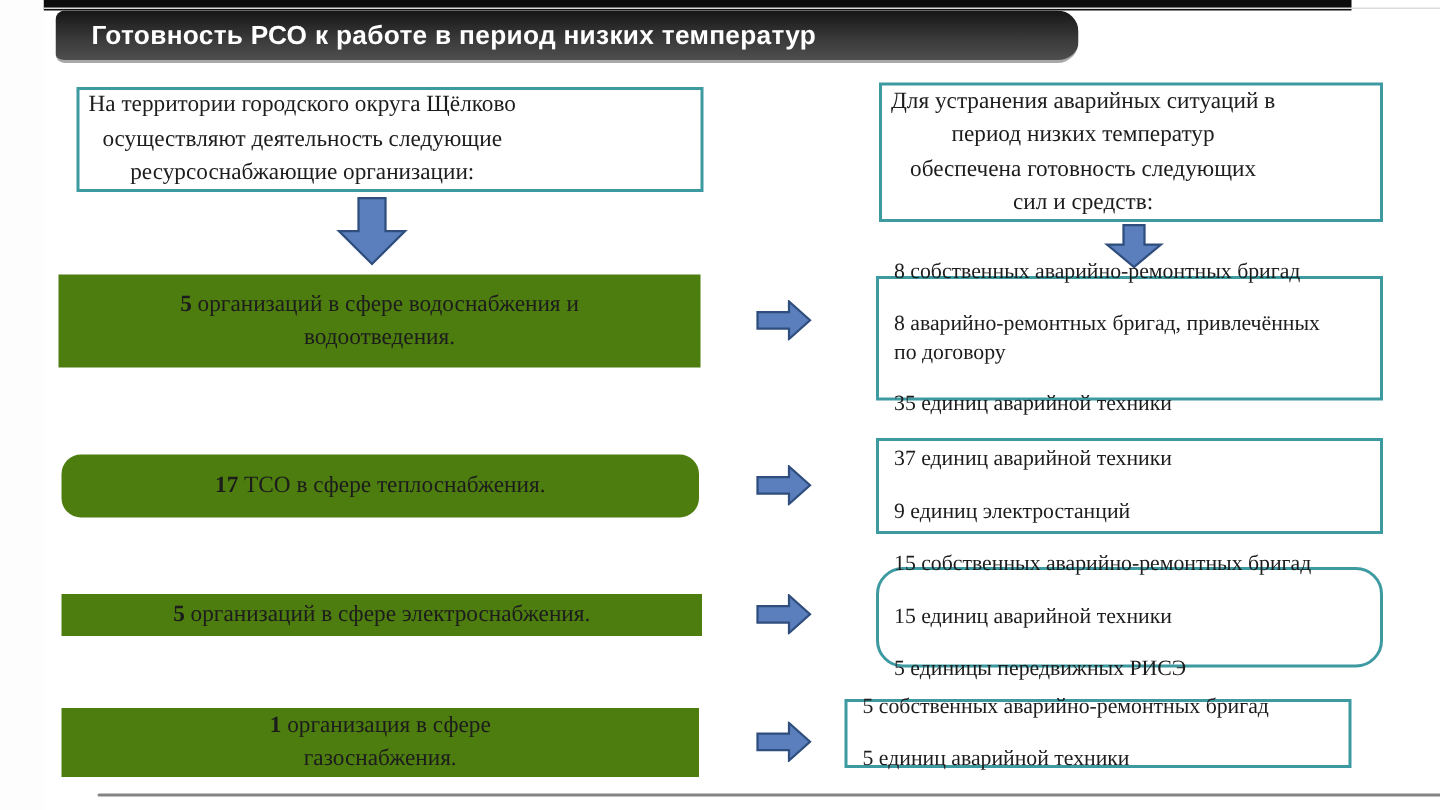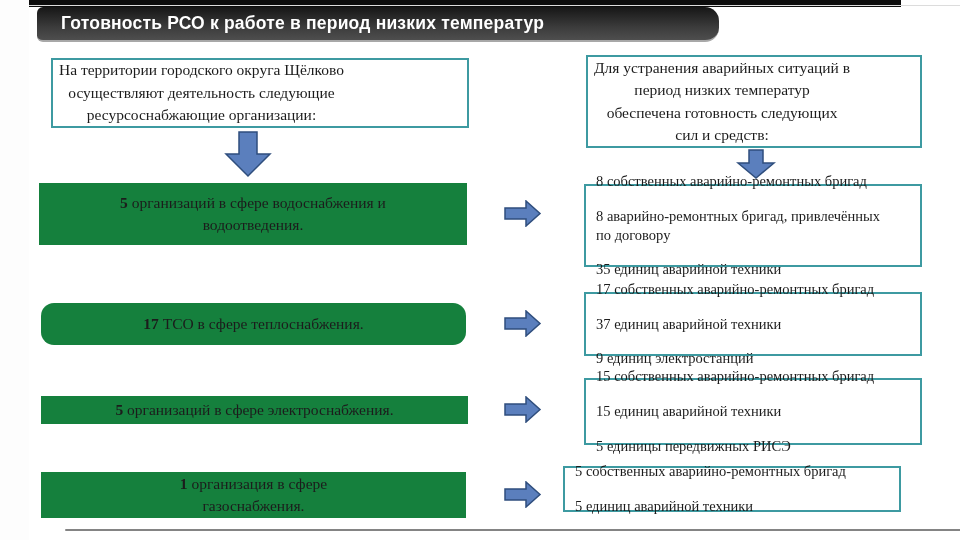--- a/index.html
+++ b/index.html
@@ -20,37 +20,37 @@
             font-size:17.5px; line-height:33px; padding-left:24px; letter-spacing:0.2px;
             white-space:nowrap; }
 
   .hbox { position:absolute; background:#fff; border:2px solid #3d9aa1;
           display:flex; align-items:center; 
           text-align:center; font-size:15.5px; line-height:1.45; }
   .hbox .htext { white-space:pre-line; padding:2px 6px; }
   #header-left  { left:22px;  top:58px; width:418px; height:70px; }
   #header-right { left:557px; top:55px; width:336px; height:93px; }
 
-  .rowbox { position:absolute; background:#15803d;
+  .rowbox { position:absolute; background:#4d7c0f;
             display:flex; align-items:center; justify-content:center;
             text-align:center; font-size:15.5px; line-height:1.4; }
   .rowbox .rtext { white-space:pre-line; padding:0 8px; }
   .num { font-weight:bold; }
   #org-row-1 { left:10px; top:183px; width:428px; height:62px; }
   #org-row-2 { left:12px; top:303px; width:425px; height:42px;border-radius:13px; }
   #org-row-3 { left:12px; top:396px; width:427px; height:28px; }
   #org-row-4 { left:12px; top:472px; width:425px; height:46px; }
 
   .resbox { position:absolute; background:#fff; border:2px solid #3d9aa1;
             display:flex; flex-direction:column; justify-content:center;
             font-size:14.5px; line-height:1.3; padding:3px 8px 3px 10px;gap:16px; }
   .res-line { white-space:pre-line; }
   #res-box-1 { left:555px; top:184px; width:338px; height:83px; }
   #res-box-2 { left:555px; top:292px; width:338px; height:64px; }
-  #res-box-3 { left:555px; top:378px; width:338px; height:67px; }
+  #res-box-3 { left:555px; top:378px; width:338px; height:67px;border-radius:18px; }
   #res-box-4 { left:534px; top:466px; width:338px; height:46px; }
 
   .arr { position:absolute; }
   .arr polygon { fill:#5b7fbd; stroke:#2f4e7d; stroke-width:1.5; }
   #down-arrow-left  { left:195px; top:131px; }
   #down-arrow-right { left:707px; top:149px; }
   #right-arrow-1 { left:475px; top:200px; }
   #right-arrow-2 { left:475px; top:310px; }
   #right-arrow-3 { left:475px; top:396px; }
   #right-arrow-4 { left:475px; top:481px; }
@@ -105,21 +105,20 @@
     <div class="res-line">35 единиц аварийной техники</div>
   </div>
 
   <div class="rowbox" id="org-row-2">
     <div class="rtext"><span class="num">17</span><span> ТСО в сфере теплоснабжения.</span></div>
   </div>
   <svg class="arr" id="right-arrow-2" width="38" height="27" viewBox="0 0 38 27">
     <polygon points="1,8 22,8 22,1 36,13.5 22,26 22,19 1,19"></polygon>
   </svg>
   <div class="resbox" id="res-box-2">
-    <div class="res-line">17 собственных аварийно-ремонтных бригад</div>
     <div class="res-line">37 единиц аварийной техники</div>
     <div class="res-line">9 единиц электростанций</div>
   </div>
 
   <div class="rowbox" id="org-row-3">
     <div class="rtext"><span class="num">5</span><span> организаций  в сфере электроснабжения.</span></div>
   </div>
   <svg class="arr" id="right-arrow-3" width="38" height="27" viewBox="0 0 38 27">
     <polygon points="1,8 22,8 22,1 36,13.5 22,26 22,19 1,19"></polygon>
   </svg>

